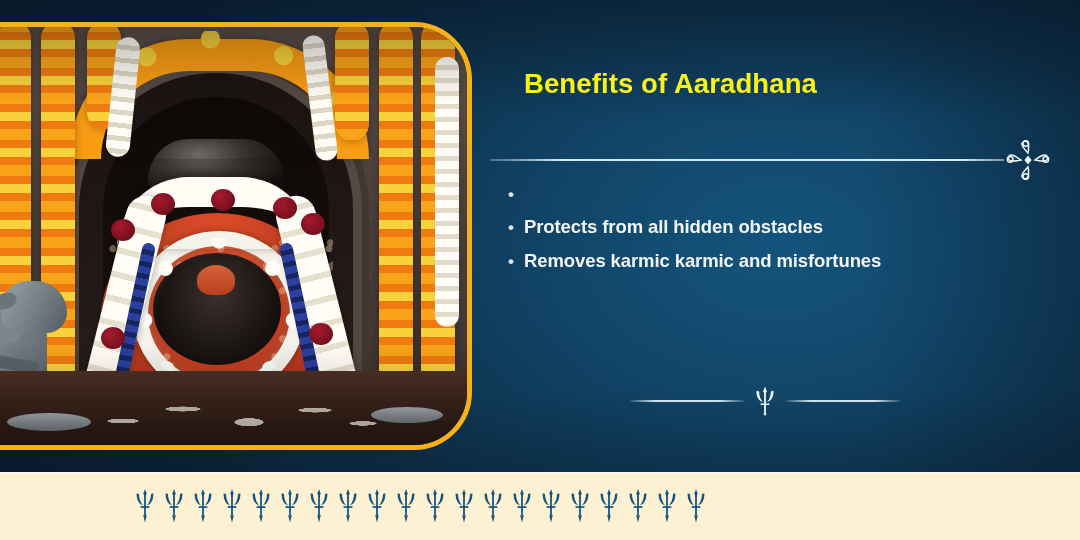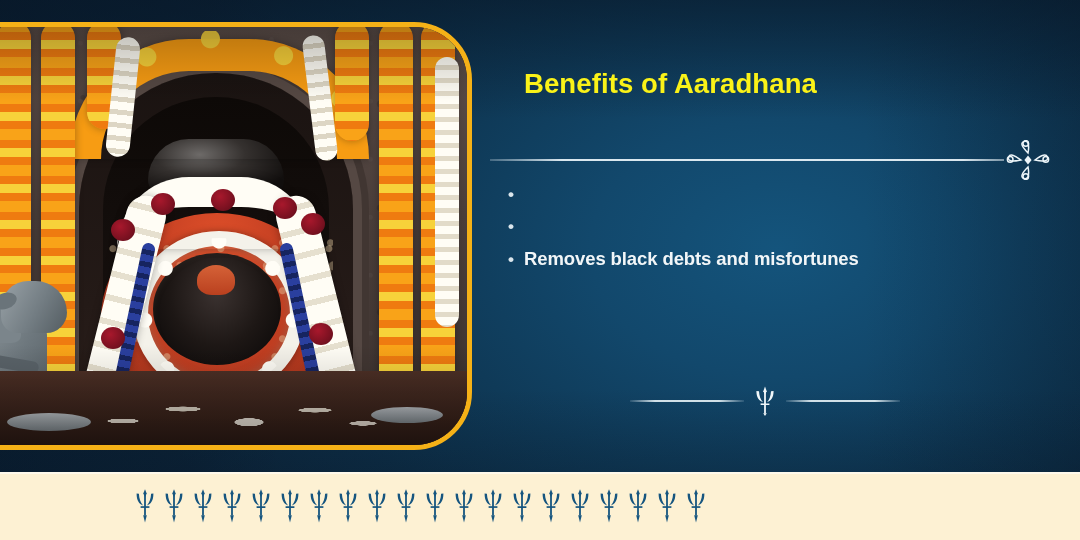--- a/index.html
+++ b/index.html
@@ -543,24 +543,25 @@
         <path d="M22 15.4 L25.6 20 L22 24.6 L18.4 20 Z" fill="#edf5f9"></path>
       </svg>
     </div>
 
     <ul class="bullets">
       <li>
         <span class="dot">•</span>
       </li>
       <li>
         <span class="dot">•</span>
+        <span>Protects from all hidden obstacles</span>
       </li>
       <li>
         <span class="dot">•</span>
-        <span>Removes black debts and misfortunes</span>
+        <span>Removes karmic karmic and misfortunes</span>
       </li>
     </ul>
 
     <div class="tri-divider">
       <span class="seg"></span>
       <svg width="26" height="30" viewBox="0 0 26 30">
         <g fill="#f0f7fa">
           <path d="M12.1 4.5 h1.8 v23 h-1.8 z"></path>
           <path d="M13 0.6 L14.7 5.2 L13 8.6 L11.3 5.2 Z"></path>
           <path d="M4.4 5.0 C4.4 11.5 6.9 14.8 11.0 16.2 C8.4 13.4 7.3 10.1 7.0 5.3 Z"></path>

